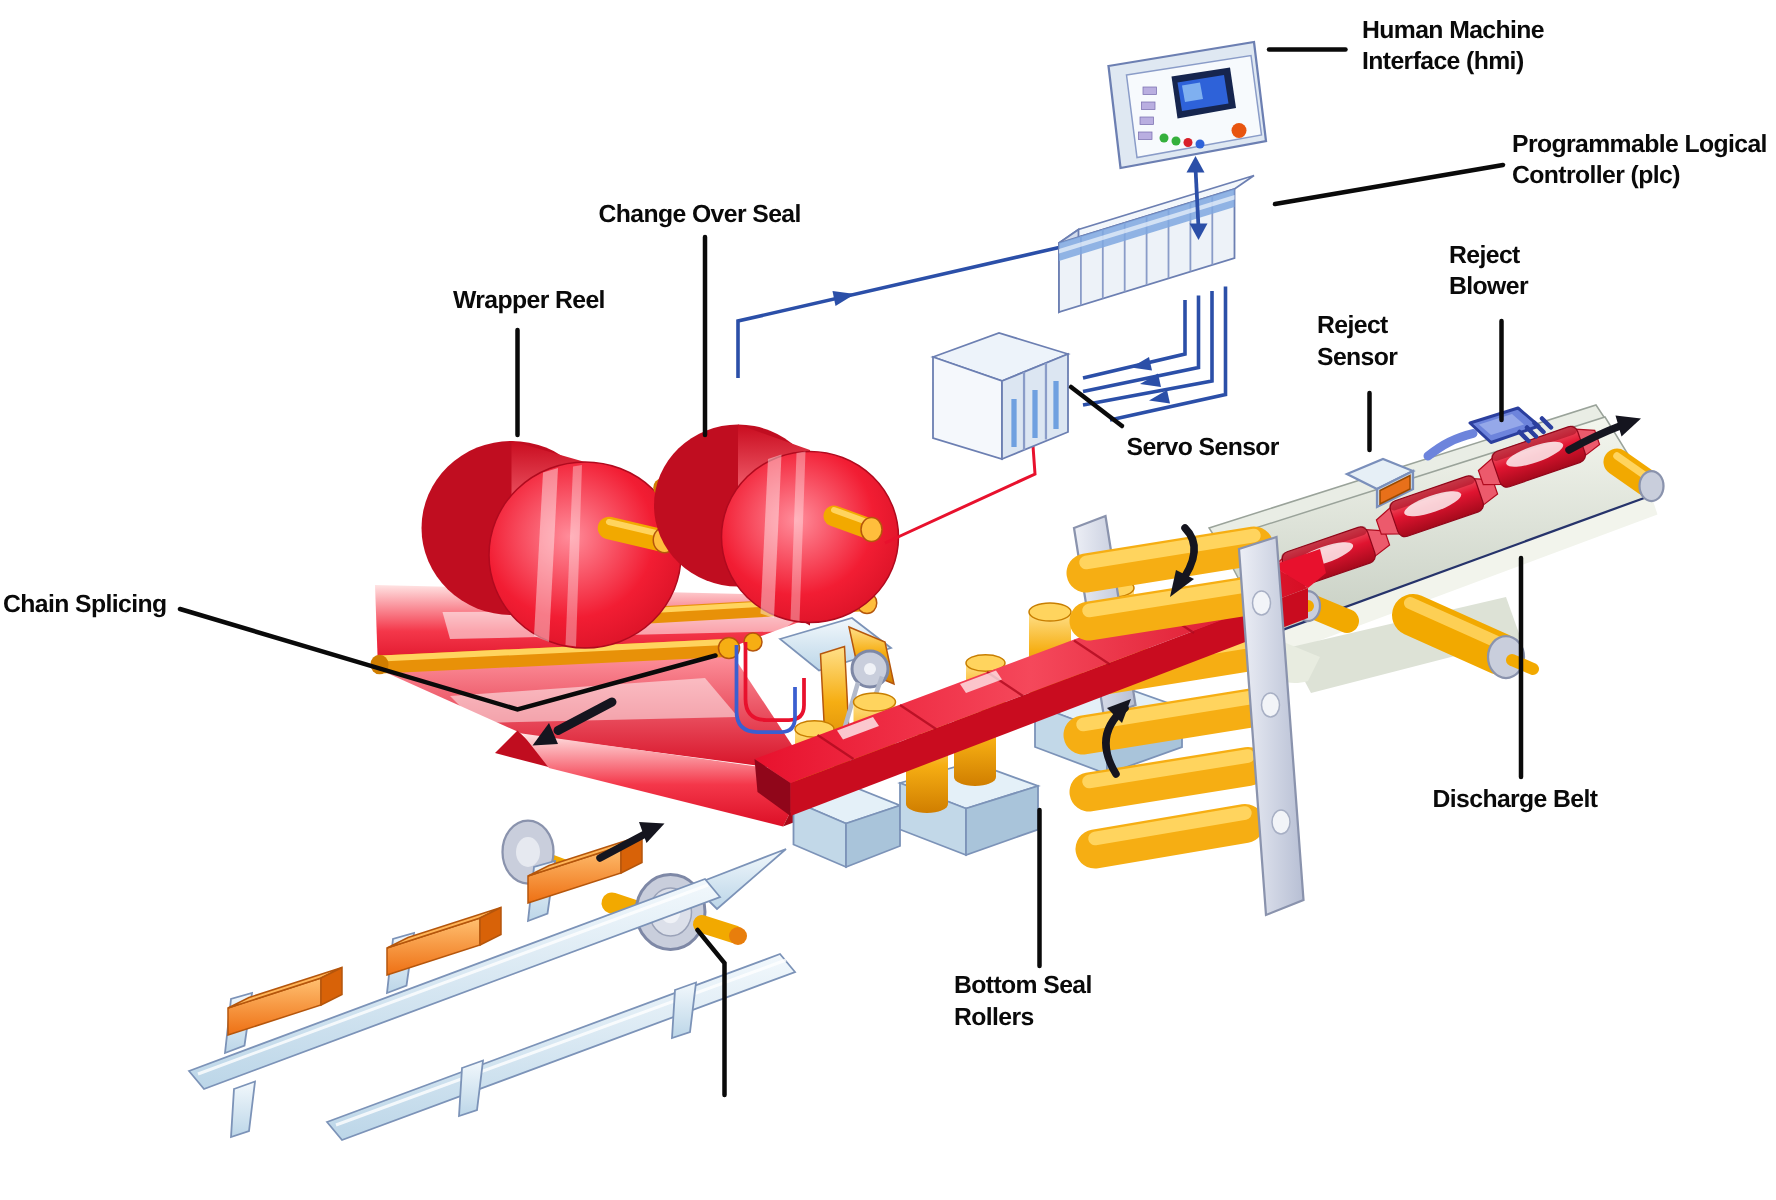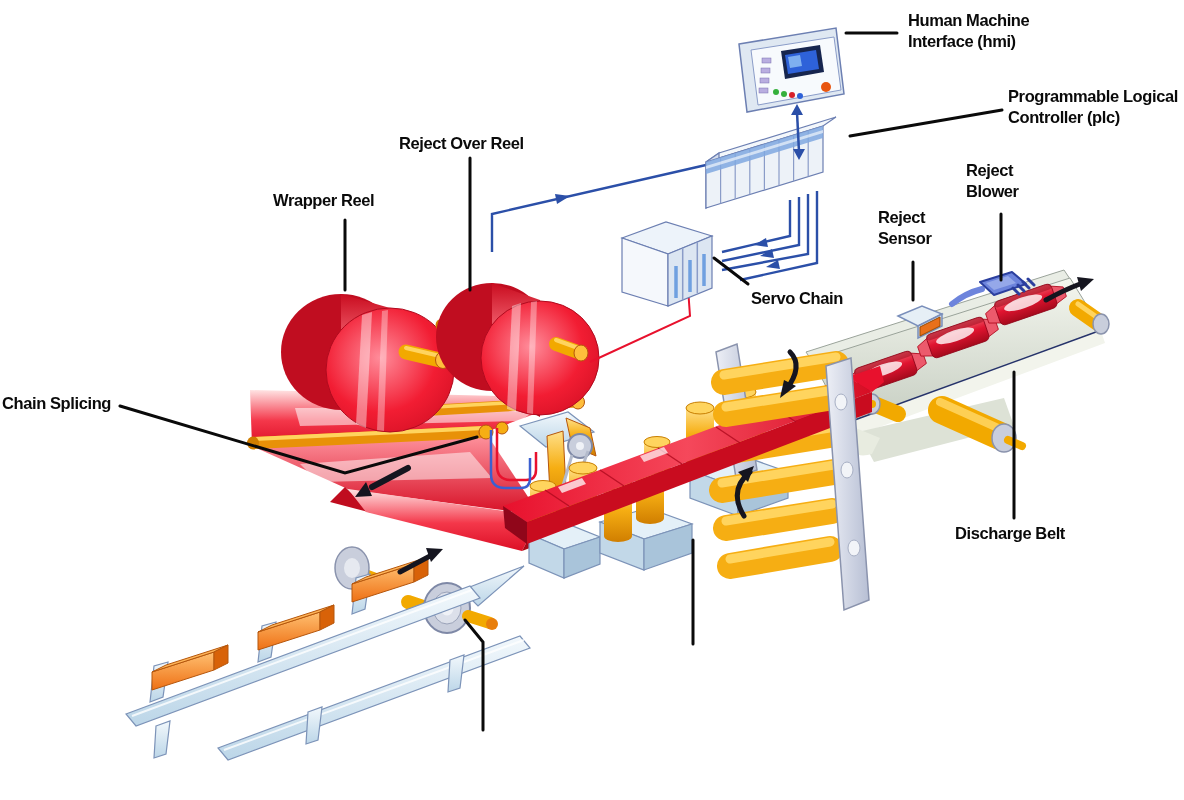--- a/index.html
+++ b/index.html
@@ -411,22 +411,24 @@
     <path class="ldr" d="M1014,372 L1014,518"></path>
     <path class="ldr" d="M693,540 L693,644"></path>
     <path class="ldr" d="M465,620 L483,642 L483,730"></path>
   </g>
 </svg>
 
   <div class="lbl" style="left:908px;top:10px;">Human Machine
 Interface (hmi)</div>
   <div class="lbl" style="left:1008px;top:86px;">Programmable Logical
 Controller (plc)</div>
-  <div class="lbl" style="left:399px;top:133px;">Reject Over Reel</div>
-  <div class="lbl" style="left:273px;top:190px;">Wrapper Reel</div>
+  <div class="lbl" style="left:399px;top:133px;">Change Over Seal</div>
+  <div class="lbl" style="left:302px;top:190px;">Wrapper Reel</div>
   <div class="lbl" style="left:2px;top:393px;">Chain Splicing</div>
-  <div class="lbl" style="left:751px;top:288px;">Servo Chain</div>
+  <div class="lbl" style="left:751px;top:288px;">Servo Sensor</div>
   <div class="lbl c" style="left:878px;top:207px;width:72px;">Reject
 Sensor</div>
   <div class="lbl c" style="left:966px;top:160px;width:72px;">Reject
 Blower</div>
   <div class="lbl" style="left:955px;top:523px;text-align:right;">Discharge Belt</div>
+  <div class="lbl c" style="left:636px;top:647px;width:116px;">Bottom Seal
+Rollers</div>
 </div>
 
 </body></html>

